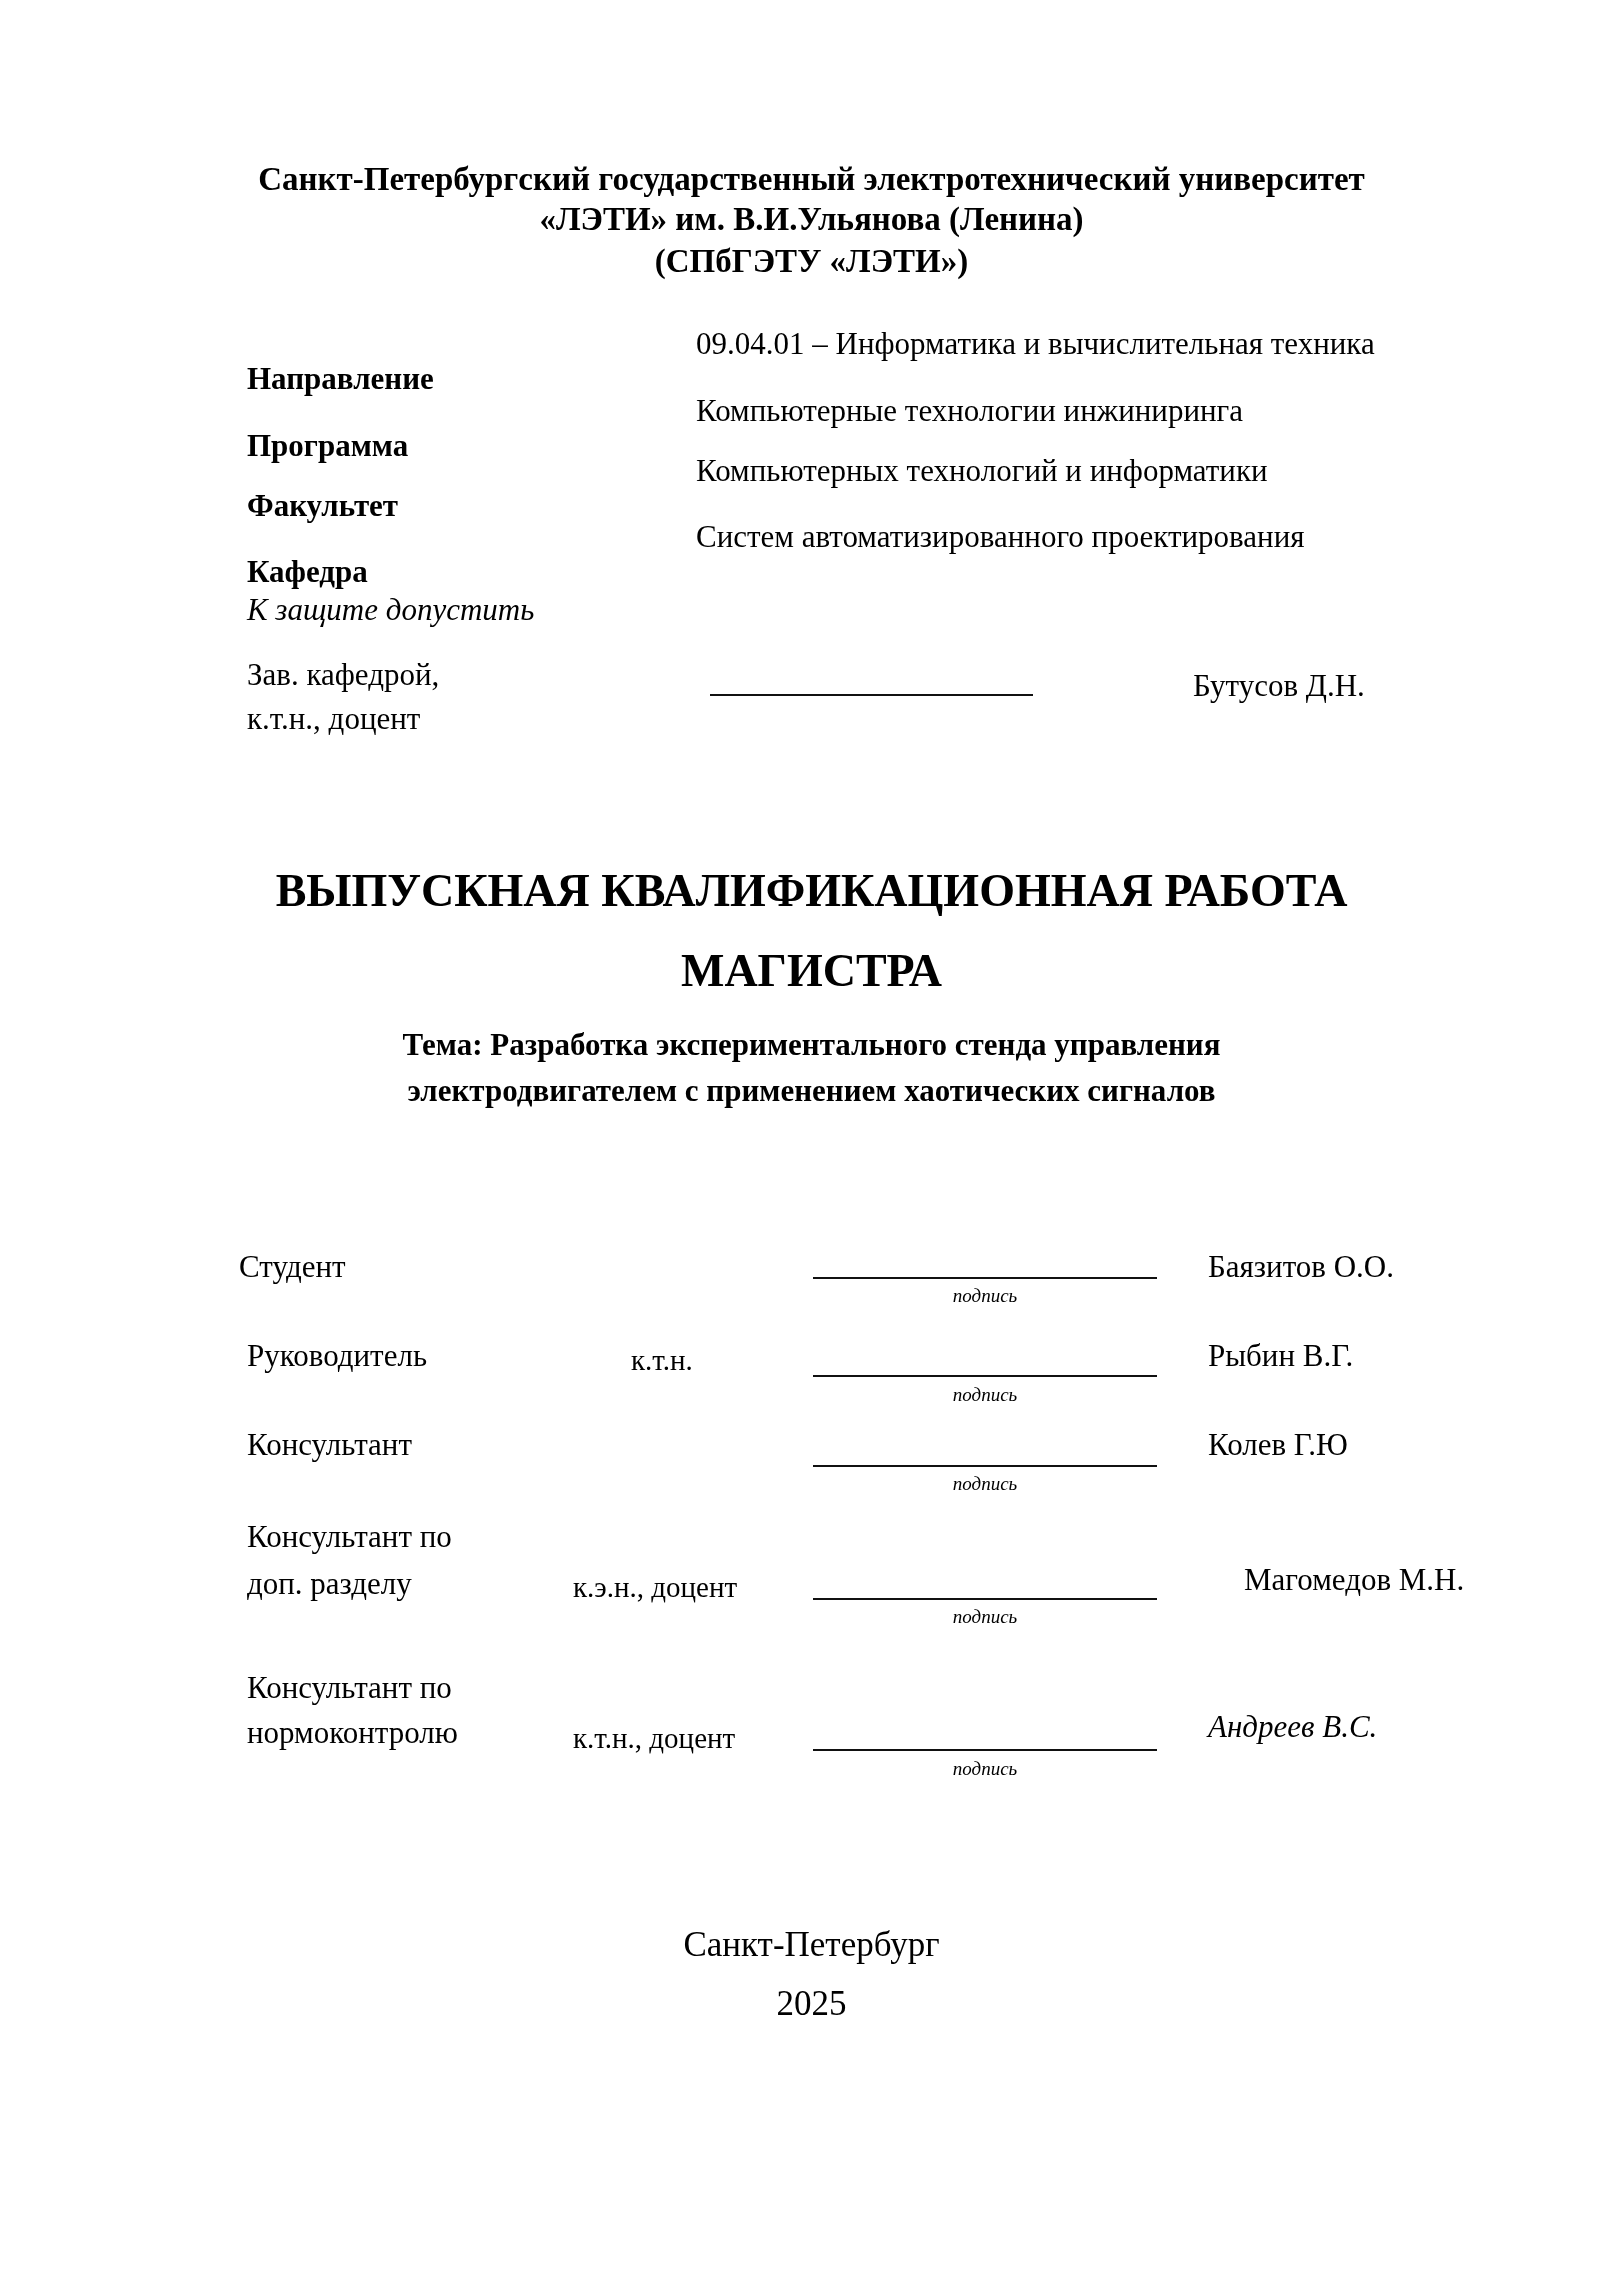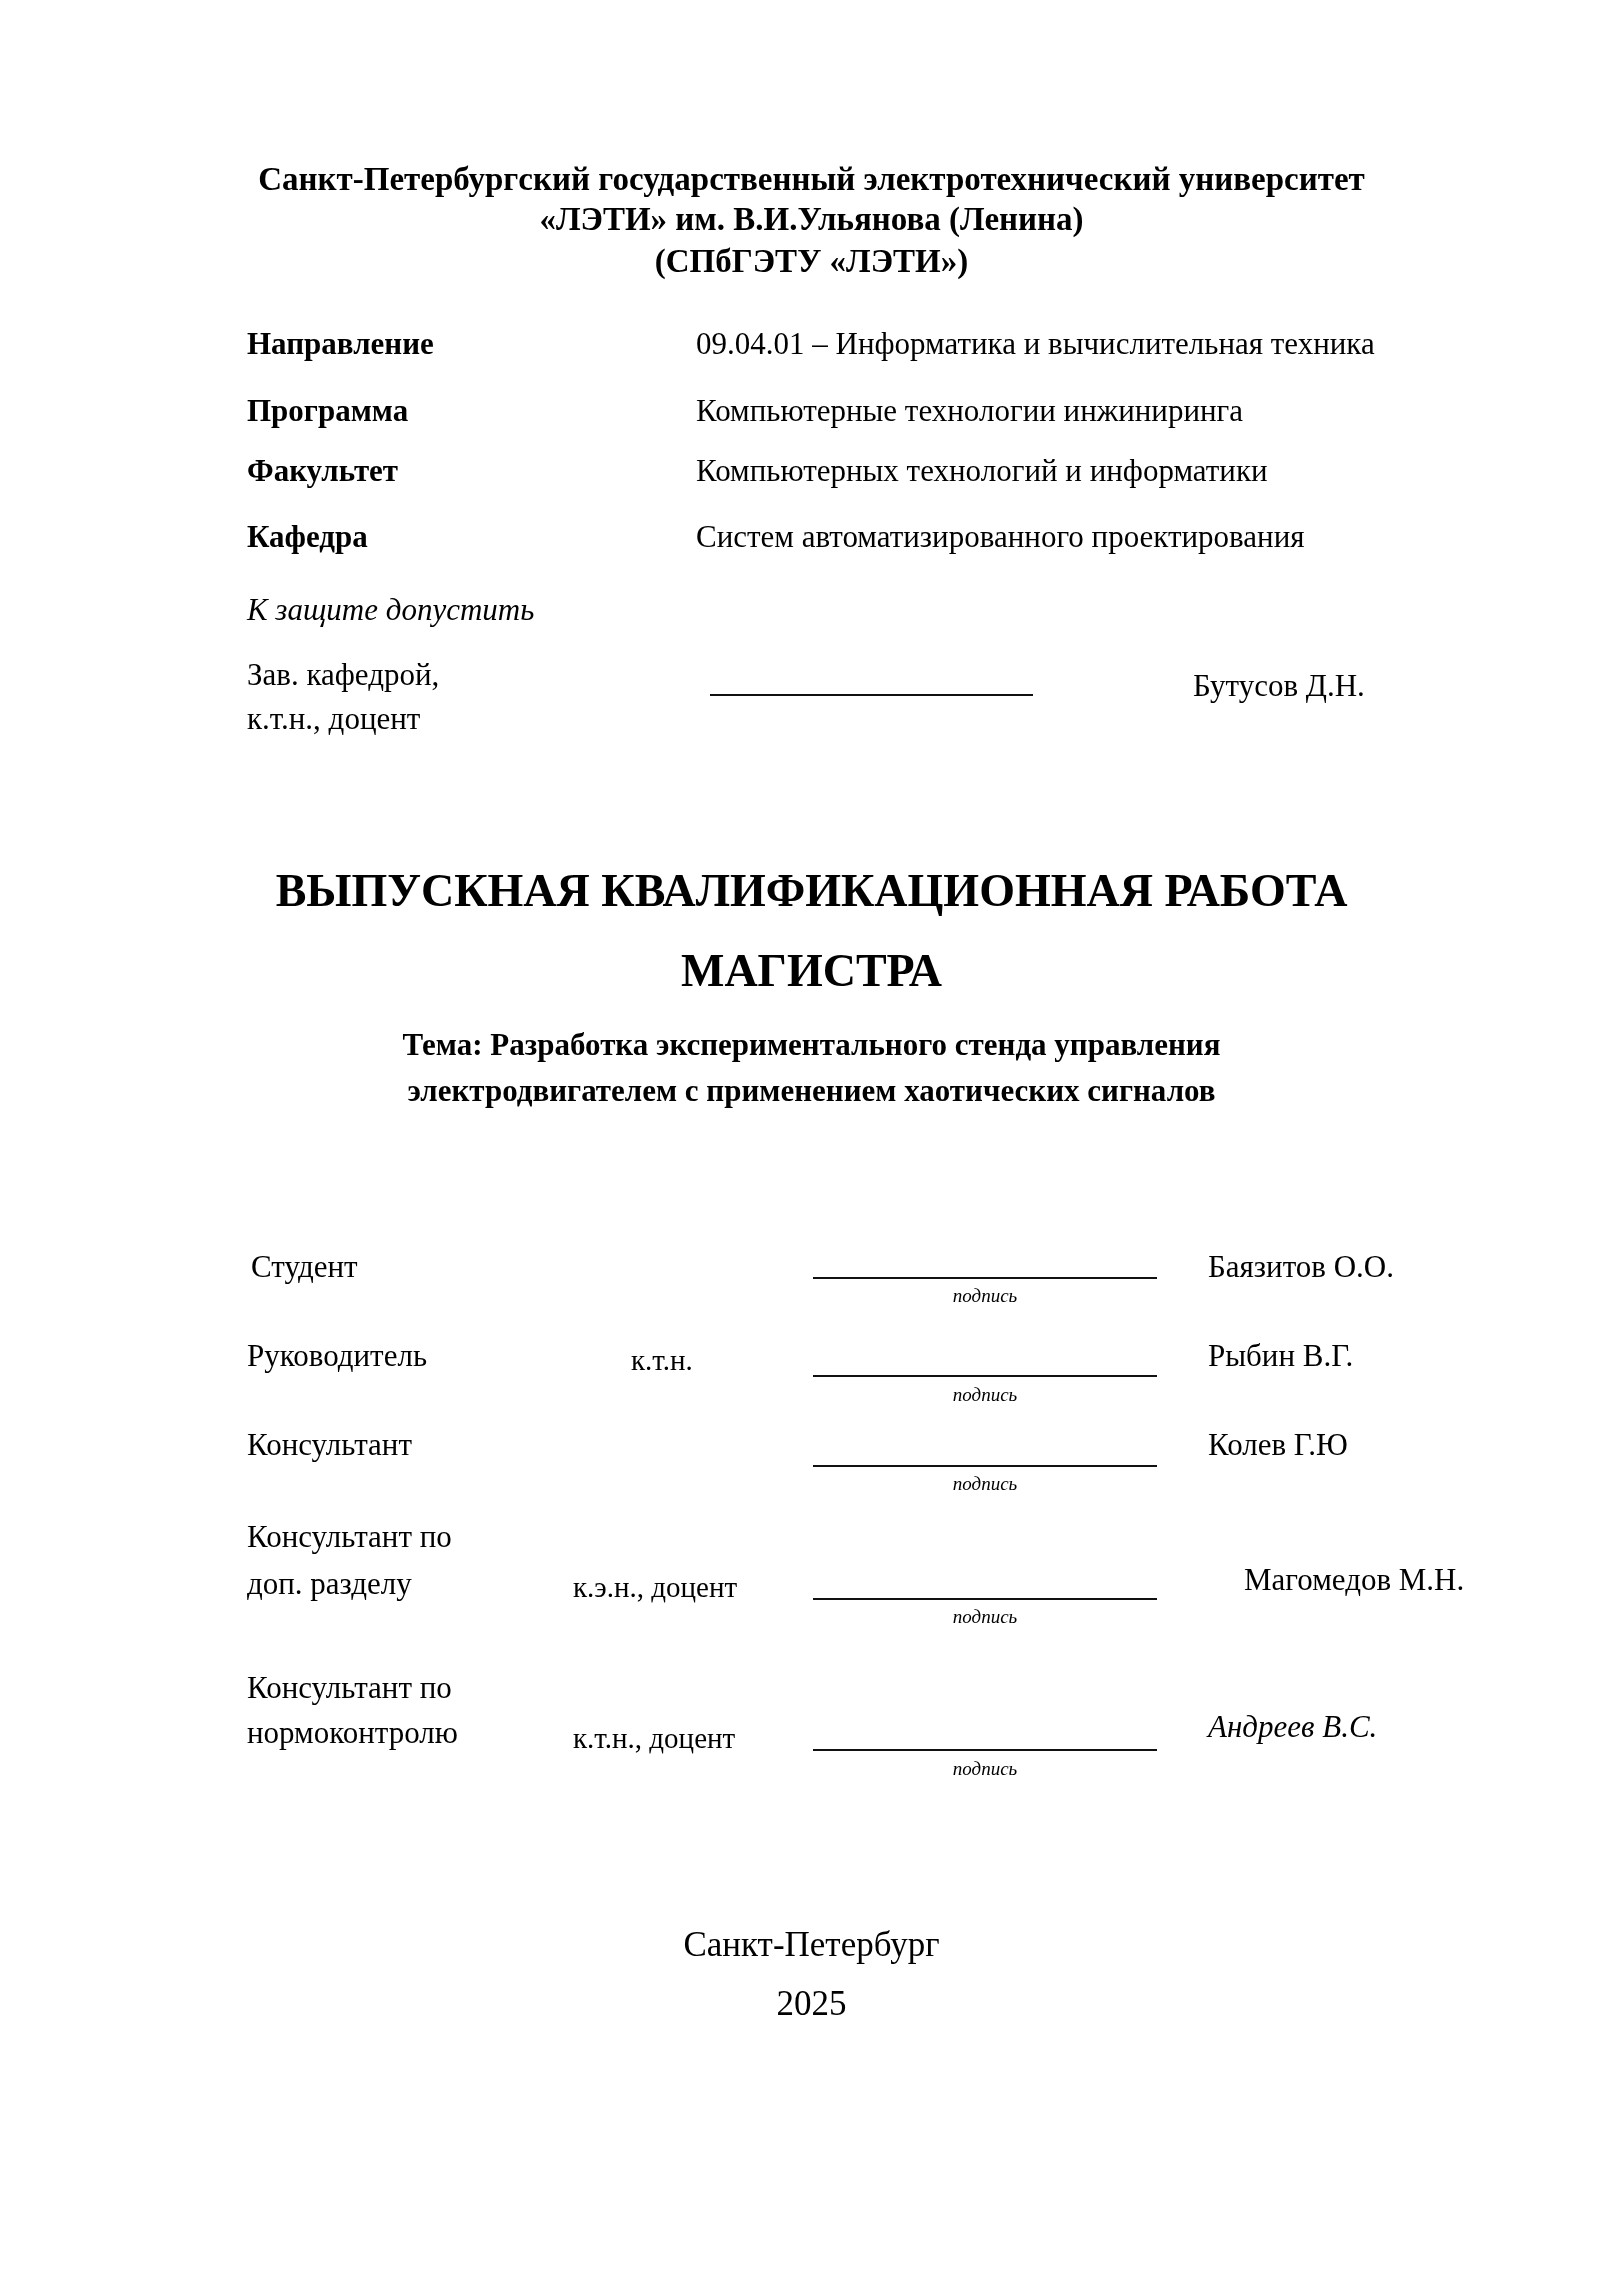--- a/index.html
+++ b/index.html
@@ -1,21 +1,21 @@
 <!DOCTYPE html>
 <html style="font-size:12.6px"><head>
 <meta charset="utf-8">
 <style>
   html, body { margin:0; padding:0; background:#ffffff; }
   body { width:1623px; height:2295px; position:relative; overflow:hidden;
          font-family:"Liberation Serif", serif; color:#000; }
   .t { position:absolute; line-height:1; white-space:nowrap; }
   .c { left:0; width:1623px; text-align:center; }
   .hdr { font-size:33px; font-weight:bold; }
-  .lbl { font-size:31px; font-weight:bold; left:247px; }
+  .lbl { font-size:31px; font-weight:bold; left:247px;margin-top:35px; }
   .val { font-size:31px; left:696px; }
   .body40 { font-size:31px; }
   .small { font-size:29px; }
   .title { font-size:46px; font-weight:bold; }
   .theme { font-size:31px; font-weight:bold; }
   .line { position:absolute; height:2.4px; background:#111; }
   .podpis { position:absolute; font-size:19px; font-style:italic; width:344px; left:813px; text-align:center; line-height:1; }
   .city { font-size:35px; }
 </style>
 </head>
@@ -38,21 +38,21 @@
 <div class="t body40" style="top:659px; left:247px;">Зав. кафедрой,</div>
 <div class="t body40" style="top:703px; left:247px;">к.т.н., доцент</div>
 <div class="line" style="top:694px; left:710px; width:323px;"></div>
 <div class="t body40" style="top:670px; left:1193px;">Бутусов Д.Н.</div>
 
 <div class="t c title" style="top:868px;">ВЫПУСКНАЯ КВАЛИФИКАЦИОННАЯ РАБОТА</div>
 <div class="t c title" style="top:948px;">МАГИСТРА</div>
 <div class="t c theme" style="top:1029px;">Тема: Разработка экспериментального стенда управления</div>
 <div class="t c theme" style="top:1075px;">электродвигателем с применением хаотических сигналов</div>
 
-<div class="t body40" style="top:1251px; left:251px;">Студент</div>
+<div class="t body40" style="top:1251px; left:239px;">Студент</div>
 <div class="line" style="top:1277px; left:813px; width:344px;"></div>
 <div class="podpis" style="top:1286px;">подпись</div>
 <div class="t body40" style="top:1251px; left:1208px;">Баязитов О.О.</div>
 
 <div class="t body40" style="top:1340px; left:247px;">Руководитель</div>
 <div class="t small" style="top:1346px; left:631px;">к.т.н.</div>
 <div class="line" style="top:1375px; left:813px; width:344px;"></div>
 <div class="podpis" style="top:1385px;">подпись</div>
 <div class="t body40" style="top:1340px; left:1208px;">Рыбин В.Г.</div>
 

